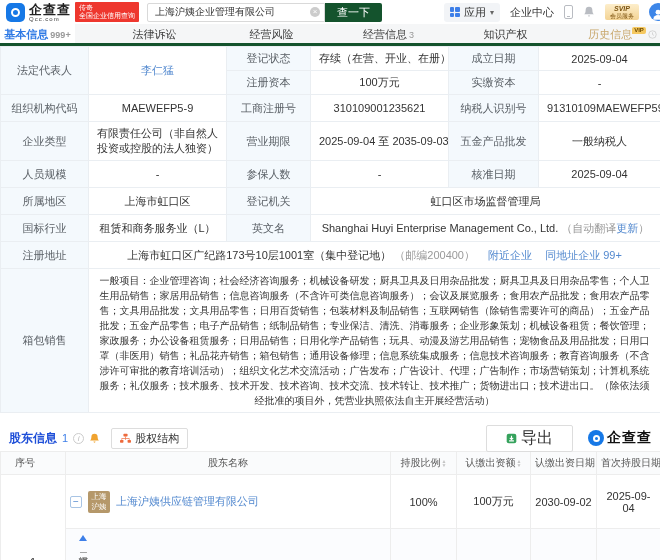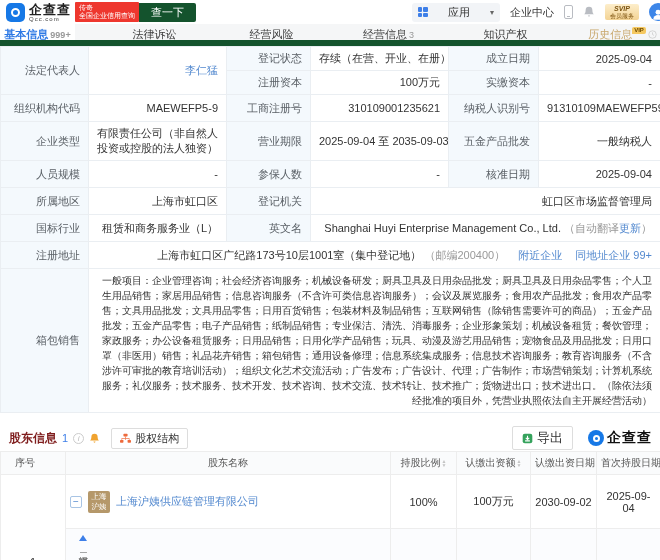--- a/index.html
+++ b/index.html
@@ -16,66 +16,66 @@
   .brand-cn { font-size:13px; font-weight:bold; color:#222; letter-spacing:1px; }
   .brand-sub { font-size:6px; color:#444; letter-spacing:1px; }
   .promo { margin-left:4px; background:#ee372e; color:#fff; padding:2px 4px 2px; line-height:1.2; border-radius:1px; }
   .promo .l1 { font-size:7px; }
   .promo .l2 { font-size:7px; }
   .searchbox { margin-left:8px; width:178px; height:19px; border:1px solid #d9d9d9; border-radius:2px 0 0 2px; display:flex; align-items:center; padding:0 4px 0 7px; }
   .searchbox input { border:none; outline:none; flex:1; font-size:10px; color:#333; font-family:inherit; min-width:0; background:transparent; }
   .clear-ic { width:10px; height:10px; border-radius:50%; background:#ccc; color:#fff; font-size:8px; line-height:10px; text-align:center; flex:0 0 auto; cursor:pointer; }
   .search-btn { height:19px; padding:0 12px; background:#14532d; color:#fff; border:none; font-size:11px; border-radius:0 2px 2px 0; cursor:pointer; font-family:inherit; }
   .top-right { margin-left:auto; display:flex; align-items:center; gap:10px; padding-right:0; }
-  .apps-pill { display:flex; align-items:center; gap:20px; background:#f2f4f7; border-radius:3px; padding:2px 6px; font-size:11px; color:#333; cursor:pointer; }
+  .apps-pill { display:flex; align-items:center; gap:4px; background:#f2f4f7; border-radius:3px; padding:2px 6px; font-size:11px; color:#333; cursor:pointer; }
   .grid-ic { width:10px; height:10px; display:grid; grid-template-columns:1fr 1fr; gap:1px; }
   .grid-ic i { background:#3e7fe8; border-radius:1px; }
   .caret { font-size:8px; color:#666; }
   .nav-item { font-size:11px; color:#333; cursor:pointer; }
   .phone-ic { width:9px; height:14px; border:1px solid #b9bcc2; border-radius:2px; position:relative; }
   .phone-ic:after { content:""; position:absolute; bottom:1px; left:50%; margin-left:-1.5px; width:3px; height:1px; background:#b9bcc2; }
   .bell-svg { width:12px; height:12px; fill:#b9bcc2; }
   .svip { background:linear-gradient(180deg,#fdeecb,#f3d394); border-radius:2px; padding:1px 5px; line-height:1.1; text-align:center; cursor:pointer; }
   .svip .s1 { font-size:7px; font-weight:bold; font-style:italic; color:#7c5310; }
   .svip .s2 { font-size:6px; color:#7c5310; }
   .avatar { width:18px; height:18px; border-radius:50%; background:#3d86e8; display:flex; align-items:flex-end; justify-content:center; overflow:hidden; margin-right:-7px; flex:0 0 auto; }
   .avatar svg { width:14px; height:14px; fill:#fff; }
 
   
-  .tabs { height:22px; background:#f5f6f7; border-bottom:6px solid #14532d; display:flex;gap:42px; }
+  .tabs { height:22px; background:#f5f6f7; border-bottom:3px solid #14532d; display:flex;gap:42px; }
   .tab { flex:1; text-align:center; font-size:11px; color:#3c3c3c; line-height:21px; cursor:pointer; position:relative; white-space:nowrap; }
   .tab .badge { font-size:9px; color:#999; margin-left:2px; }
   .tab.active { background:#fff; color:#2f7ae5; font-weight:bold; }
   .tab.history { color:#c9a86d; }
   .vip-tag { display:inline-block; background:#f5c860; color:#6d4a00; font-size:6px; font-weight:bold; line-height:1.2; padding:0 2px; border-radius:2px 2px 2px 0; vertical-align:top; margin-top:3px; }
   .clock-svg { width:9px; height:9px; vertical-align:-1px; margin-left:2px; }
   .clock-svg circle { fill:none; stroke:#c9c9c9; }
   .clock-svg path { stroke:#c9c9c9; fill:none; }
 
   
   table.info { width:660px; border-collapse:collapse; table-layout:fixed; font-size:11px; color:#333; }
-  table.info th, table.info td { border:1px solid #eaeef2; padding:4px 8px; vertical-align:middle; text-align:right; }
+  table.info th, table.info td { border:1px solid #eaeef2; padding:4px 8px; vertical-align:middle; text-align:center; }
   table.info th { background:#f4f9fd; font-weight:normal; color:#5a6066; }
   table.info td { background:#fff; }
   tr.r-sm { height:24px; }
   tr.r-md { height:27px; }
   .lnk { color:#5389cf; cursor:pointer; }
   .gray { color:#999;margin-top:28px; }
   .nowrap { white-space:nowrap; overflow:hidden; }
   td.scope-cell { font-size:10px; line-height:15px; color:#333; padding:7px 9px; }
   .lnk-gap { margin-left:10px; }
 
   
   .sh-header { height:26px; display:flex; align-items:center; gap:5px; padding:0 8px 0 9px; margin-top:12px; }
-  .sh-title { font-size:12px; font-weight:bold; color:#7f1d1d; }
+  .sh-title { font-size:12px; font-weight:bold; color:#1d4ed8; }
   .sh-count { font-size:11px; color:#3e7fe8; }
   .info-ic { width:11px; height:11px; border:1px solid #ccc; border-radius:50%; color:#bbb; font-size:8px; line-height:9px; text-align:center; font-style:italic; cursor:pointer; }
   .bell-orange { width:11px; height:11px; fill:#f0a32f; cursor:pointer; }
   .equity-btn { display:flex; align-items:center; gap:4px; border:1px solid #ddd; border-radius:2px; background:#fff; padding:2px 8px; font-size:11px; color:#333; margin-left:6px; cursor:pointer; font-family:inherit; }
-  .export-btn { display:flex; align-items:center; gap:4px; border:1px solid #ddd; border-radius:2px; background:#fff; padding:2px 9px; font-size:13px; color:#333; margin-left:auto; cursor:pointer; font-family:inherit; }
+  .export-btn { display:flex; align-items:center; gap:4px; border:1px solid #ddd; border-radius:2px; background:#fff; padding:2px 19px; font-size:16px; color:#333; margin-left:auto; cursor:pointer; font-family:inherit; }
   .wm { display:flex; align-items:center; gap:3px; margin-left:10px; }
   .wm-ic { width:16px; height:16px; border-radius:50%; background:#1678e6; display:flex; align-items:center; justify-content:center; }
   .wm-ic .ring { width:7px; height:7px; border:2px solid #fff; border-radius:50%; }
   .wm-text { font-size:14px; font-weight:bold; color:#111; letter-spacing:1px; }
 
   table.sh { width:660px; border-collapse:collapse; table-layout:fixed; font-size:11px; color:#333; }
   table.sh th, table.sh td { border:1px solid #ededed; padding:4px 4px; }
   table.sh th { background:#fafbfc; font-weight:normal; color:#555; font-size:10px; height:22px; white-space:nowrap; overflow:hidden; }
   th.al, td.al { text-align:left; }
   th.ac, td.ac { text-align:center; }
@@ -102,20 +102,24 @@
         <span class="ring"></span>
       </span>
     <span class="brand-text">
       <div class="brand-cn">企查查</div>
       <div class="brand-sub">Qcc.com</div>
     </span>
   </div>
   <div class="promo">
     <div class="l1">传奇</div>
     <div class="l2">全国企业信用查询</div>
+  </div>
+  <div class="searchbox">
+    <input type="text" value="上海沪姨企业管理有限公司" style="">
+    <span class="clear-ic">×</span>
   </div>
   <button class="search-btn">查一下</button>
   <div class="top-right">
     <span class="apps-pill">
       <span class="grid-ic">
           <i></i>
           <i></i>
           <i></i>
           <i></i>
         </span>

